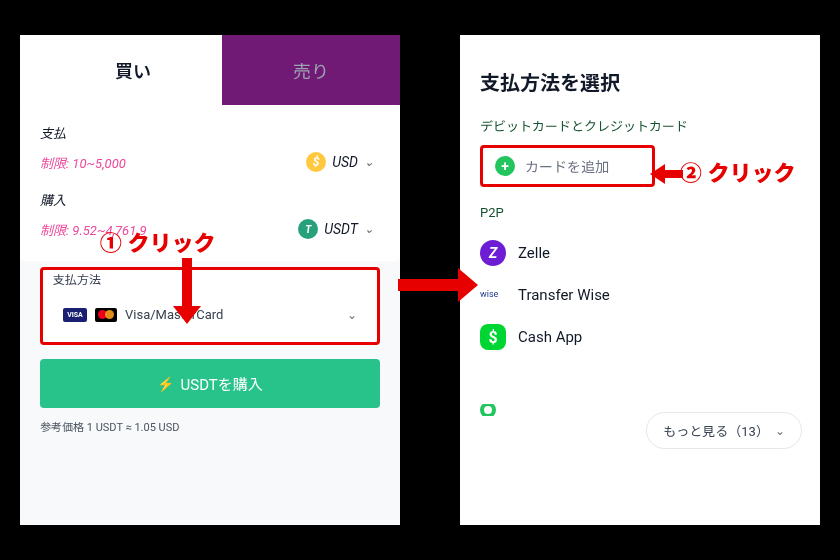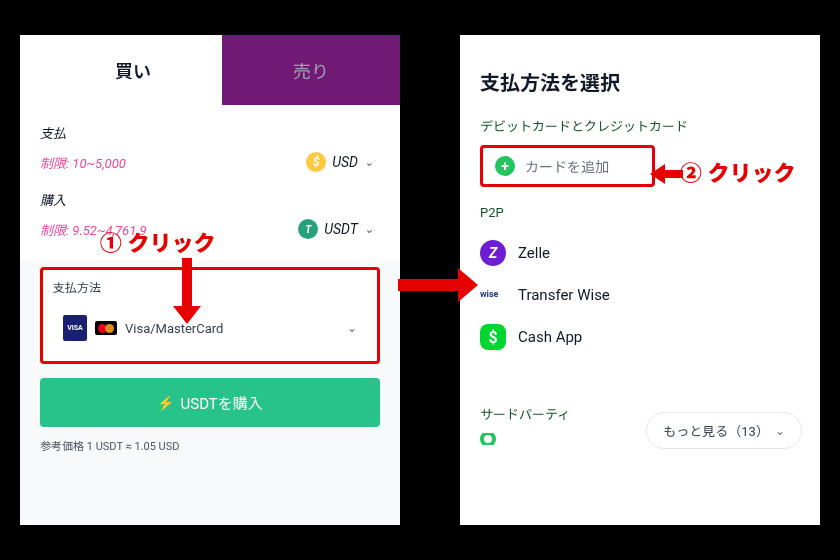--- a/index.html
+++ b/index.html
@@ -15,40 +15,40 @@
   .card { background: #fff; margin: 0; padding: 18px 20px 14px 20px; border-radius: 4px; }
   .card.top { margin-top: 0; font-style: italic; }
   .sec-label { font-size: 13px; color: #111827; margin-bottom: 6px; }
   .row { display: flex; align-items: center; justify-content: space-between; margin-bottom: 14px; }
   .limit { font-size: 13px; color: #ec4899; }
   .cur-btn { display: flex; align-items: center; gap: 6px; font-size: 14px; color: #111827; cursor: pointer; padding: 4px 6px; }
   .ico { width: 20px; height: 20px; border-radius: 50%; display: inline-flex; align-items: center; justify-content: center; font-size: 12px; color: #fff; font-weight: 700; }
   .ico-usd { background: #ffc83d; color: #fff; }
   .ico-usdt { background: #26a17b; color: #fff; font-size: 10px; }
   .chev { font-size: 12px; color: #6b7280; }
-  .pay-card { border: 3px solid #e60000; border-radius: 4px; padding: 8px 10px 10px 10px; margin: 6px 20px 14px 20px; background: #fff; }
+  .pay-card { border: 3px solid #e60000; border-radius: 4px; padding: 0 10px 10px 10px; margin: 6px 20px 14px 20px; background: #fff; }
   .pay-title { font-size: 12px; color: #374151; margin-bottom: 10px; }
   .pay-select { display: flex; align-items: center; justify-content: space-between; padding: 10px 10px; border-radius: 4px; background: #fff; }
   .pay-left { display: flex; align-items: center; gap: 8px; }
-  .visa-mark { width: 24px; height: 26px; background: #1a1f71; color: #fff; font-size: 7px; font-weight: 700; display: flex; align-items: center; justify-content: center; border-radius: 2px; }
+  .visa-mark { width: 24px; height: 14px; background: #1a1f71; color: #fff; font-size: 7px; font-weight: 700; display: flex; align-items: center; justify-content: center; border-radius: 2px; }
   .mc-mark { width: 22px; height: 14px; border-radius: 2px; background: #000; position: relative; display: flex; align-items: center; justify-content: center; }
   .mc-mark::before { content: ""; width: 9px; height: 9px; border-radius: 50%; background: #eb001b; position: absolute; left: 3px; }
   .mc-mark::after { content: ""; width: 9px; height: 9px; border-radius: 50%; background: #f79e1b; position: absolute; right: 3px; opacity: .9; }
   .buy-btn { margin: 4px 20px 10px 20px; background: #28c28b; color: #fff; text-align: center; padding: 14px 0; border-radius: 4px; font-size: 15px; display: flex; align-items: center; justify-content: center; gap: 6px; cursor: pointer; }
   .bolt { font-size: 14px; }
   .ref-price { font-size: 11px; color: #4b5563; margin: 0 20px; }
   
   .r-title { font-size: 20px; font-weight: 700; color: #111827; margin-bottom: 20px; }
   .r-section { font-size: 13px; color: #14532d; margin-bottom: 10px; }
   .add-card { display: flex; align-items: center; gap: 10px; border: 3px solid #e60000; border-radius: 4px; padding: 8px 12px; margin-bottom: 18px; cursor: pointer; width: 175px; }
   .plus-ico { width: 20px; height: 20px; border-radius: 50%; background: #22c55e; color: #fff; display: flex; align-items: center; justify-content: center; font-size: 14px; font-weight: 700; }
   .add-card-text { color: #6b7280; font-size: 14px; }
   .p2p-item { display: flex; align-items: center; gap: 12px; padding: 10px 0; font-size: 15px; color: #111827; cursor: pointer; }
   .zelle-ico { width: 26px; height: 26px; border-radius: 50%; background: #6d1ed4; color: #fff; display: flex; align-items: center; justify-content: center; font-weight: 700; font-size: 14px; font-style: italic; }
-  .wise-ico { width: 26px; height: 12px; color: #1e3a8a; font-size: 9px; font-weight: 700; }
+  .wise-ico { width: 26px; height: 12px; color: #1e3a8a; font-size: 9px; font-weight: 400; }
   .cashapp-ico { width: 26px; height: 26px; border-radius: 8px; background: #00d632; color: #fff; display: flex; align-items: center; justify-content: center; font-weight: 700; font-size: 16px; }
   .more-pill { position: absolute; right: 18px; bottom: 76px; background: #fff; border: 1px solid #e5e7eb; border-radius: 999px; padding: 8px 16px; font-size: 13px; color: #374151; display: flex; align-items: center; gap: 6px; cursor: pointer; }
   .third-party { margin-top: 44px; }
   .tp-row { display: flex; align-items: center; gap: 10px; margin-top: 10px; overflow: hidden; height: 12px; }
   .tp-dot { width: 16px; height: 16px; border-radius: 50%; border: 4px solid #22c55e; }
   
   .annot { position: absolute; color: #e60000; font-weight: 900; font-size: 22px; pointer-events: none; }
   .annot1 { left: 100px; top: 225px; }
   .annot2 { left: 680px; top: 155px; }
   .arrow-down { position: absolute; left: 182px; top: 258px; }
@@ -133,21 +133,20 @@
     <span class="cashapp-ico">$</span>
     <span>Cash App</span>
   </div>
 
   <div class="more-pill">
     <span>もっと見る（13）</span>
     <span class="chev">⌄</span>
   </div>
 
   <div class="third-party">
-    <div class="r-section">サードパーティ</div>
     <div class="tp-row">
       <span class="tp-dot"></span>
     </div>
   </div>
 </div>
 
 <div class="annot annot1">① クリック</div>
 <div class="arrow-down">
   <div class="arrow-down-line"></div>
   <div class="arrow-down-head"></div>

